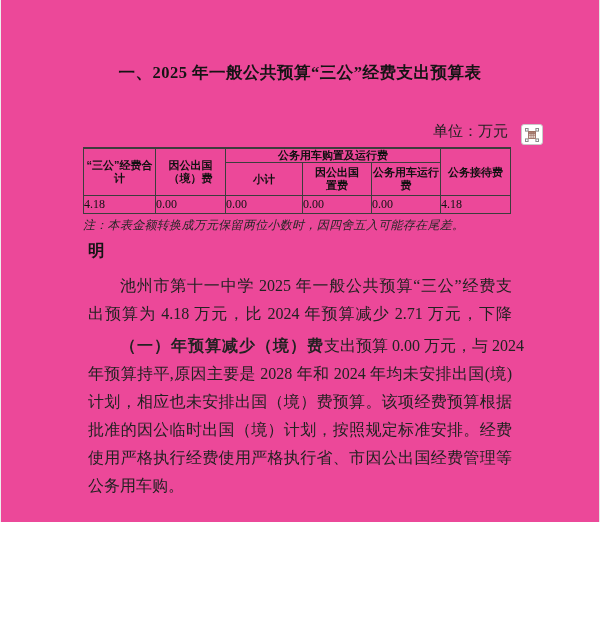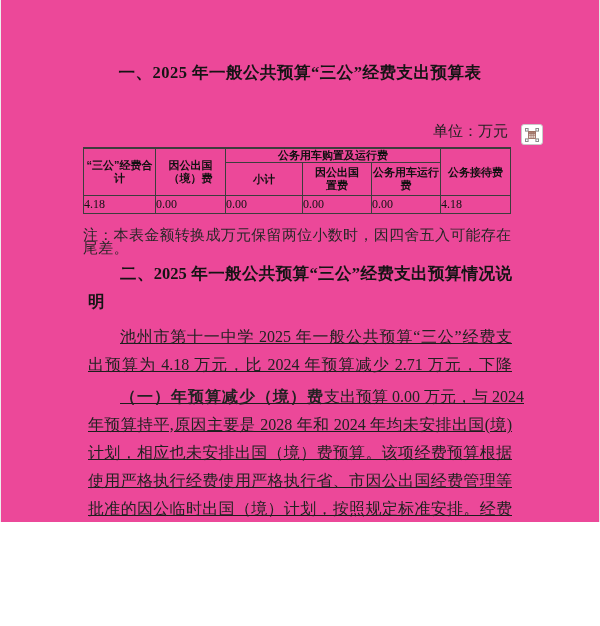--- a/index.html
+++ b/index.html
@@ -64,36 +64,37 @@
   }
   table.budget .group-row th { height: 14px; }
   table.budget .sub-row th { height: 33px; }
   table.budget td {
     font-size: 12px;
     height: 18px;
     padding-right: 5px;
     color: #111;
   }
   .note {
-    font-size: 15px;
+    font-size: 12px;
     line-height: 13px;
     color: #272727;
     margin-left: -5px;
-    margin-top: 15px;
+    margin-top: 5px;
     letter-spacing: 0.3px;
+    font-style: italic;
   }
   .section-heading { margin-top: 5px; }
   .section-heading .line {
     font-size: 16.5px;
     font-weight: bold;
     line-height: 28px;
     height: 28px;
     color: #141414;
   }
-  .para { margin-top: 7px; text-decoration: underline; }
+  .para { margin-top: 7px; }
   .para.second { margin-top: 4px; }
   .para .line {
     font-size: 16px;
     line-height: 28px;
     height: 28px;
     color: #222;
     text-align: justify;
     text-align-last: justify;
     white-space: nowrap;
   }
@@ -156,37 +157,36 @@
         <td>0.00</td>
         <td>0.00</td>
         <td>4.18</td>
       </tr>
     </tbody>
       </table>
 
     <div class="note">注：本表金额转换成万元保留两位小数时，因四舍五入可能存在尾差。</div>
 
     <div class="section-heading">
-      <div class="line indent" style="text-align:justify;text-align-last:justify;white-space:nowrap;">二、2025 年一般公共预算“三公”经费支出预算情况说</div>
       <div class="line last">明</div>
     </div>
 
     <div class="para">
       <div class="line indent">池州市第十一中学 2025 年一般公共预算“三公”经费支</div>
       <div class="line">出预算为 4.18 万元，比 2024 年预算减少 2.71 万元，下降</div>
     </div>
 
     <div class="para second">
       <div class="line indent">
         <span class="bold-lead">（一）年预算减少（境）费</span><span>支出预算 0.00 万元，与 2024</span>
       </div>
       <div class="line">年预算持平,原因主要是 2028 年和 2024 年均未安排出国(境)</div>
       <div class="line">计划，相应也未安排出国（境）费预算。该项经费预算根据</div>
+      <div class="line">批准的因公临时出国（境）计划，按照规定标准安排。经费</div>
       <div class="line">使用严格执行经费使用严格执行省、市因公出国经费管理等</div>
-      <div class="line">批准的因公临时出国（境）计划，按照规定标准安排。经费</div>
       <div class="line last">公务用车购。</div>
     </div>
   </div>
 
   <button class="capture-btn" title="">
     <span style="display:flex;">
       <svg width="14" height="14" viewBox="0 0 14 14">
 
         <rect x="0.5" y="0.5" width="2.6" height="2.6" fill="none" stroke="#8a8a8a" stroke-width="1"></rect>
         <rect x="10.9" y="0.5" width="2.6" height="2.6" fill="none" stroke="#8a8a8a" stroke-width="1"></rect>

